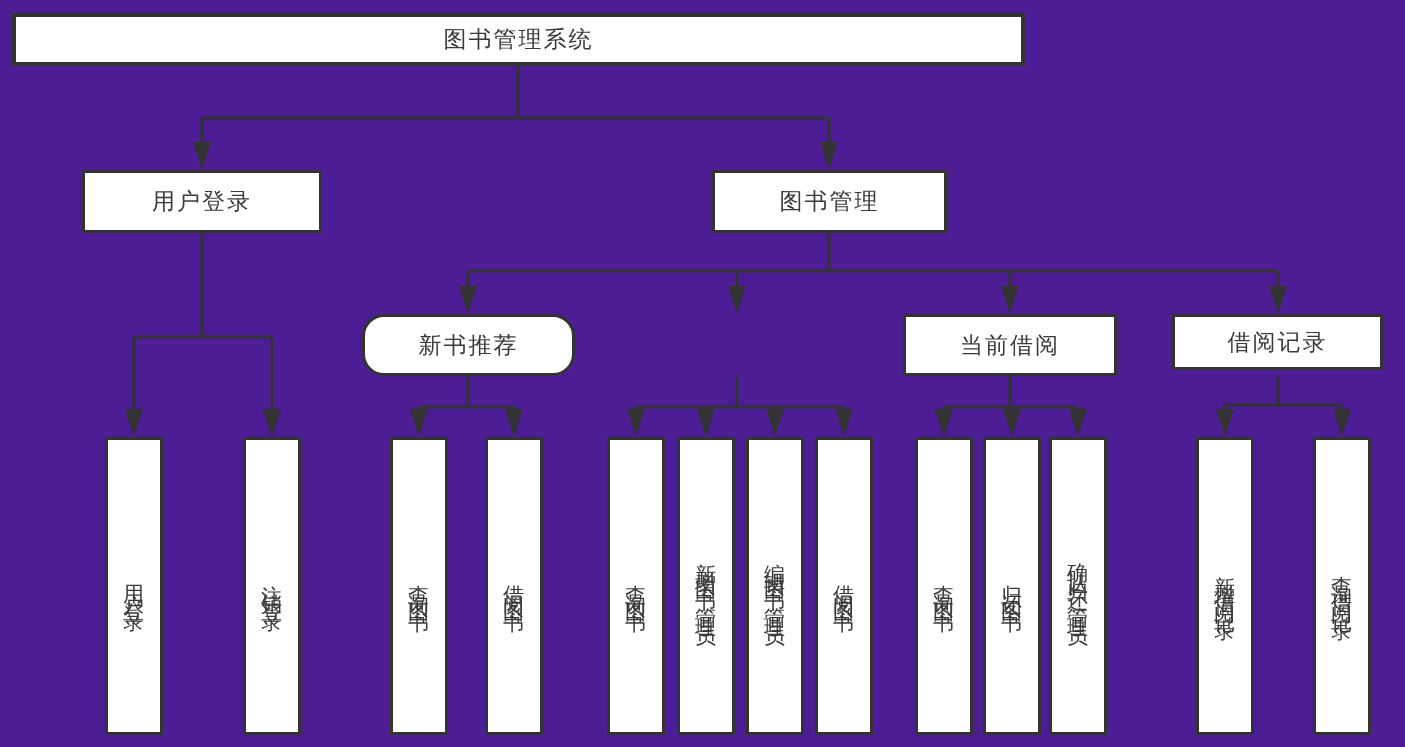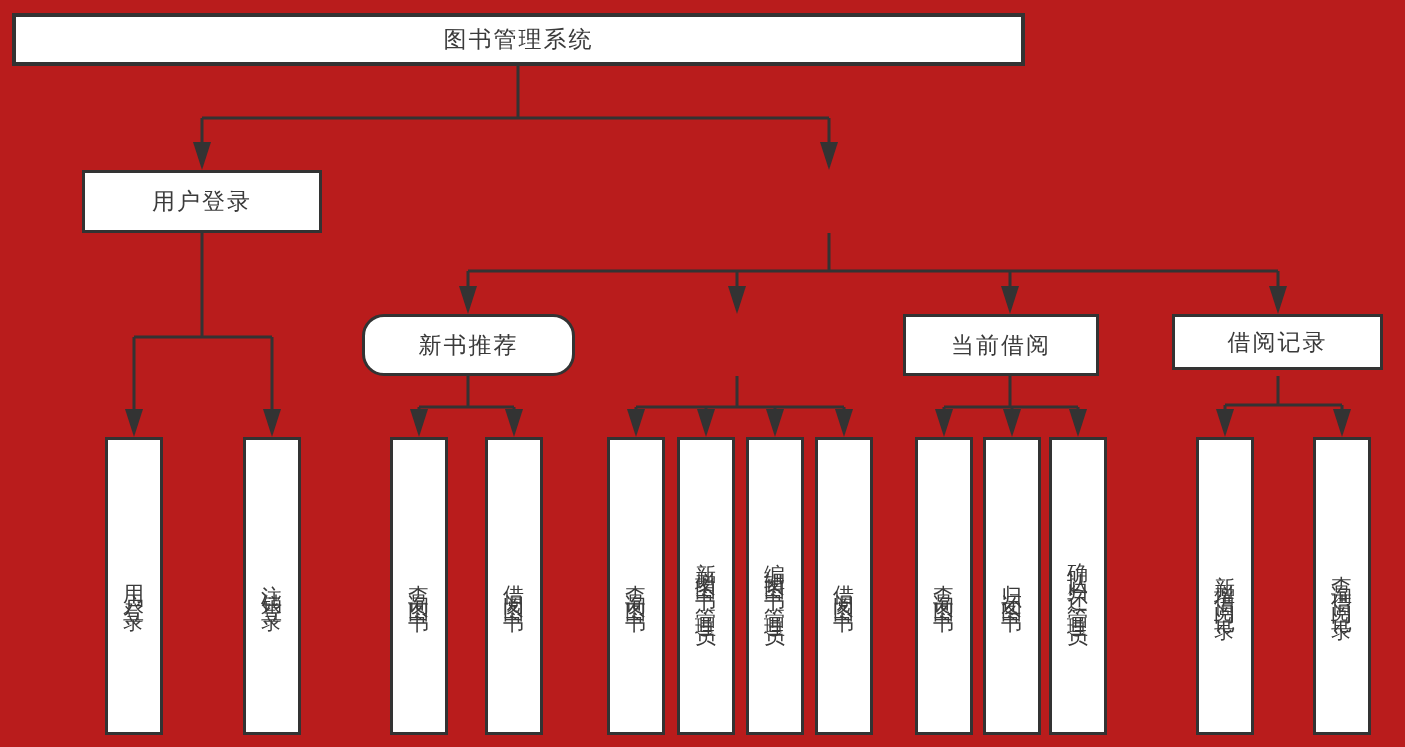--- a/index.html
+++ b/index.html
@@ -1,20 +1,20 @@
 <!DOCTYPE html>
 <html><head>
 <meta charset="utf-8">
 <style>
   html, body { margin: 0; padding: 0; background: #ffffff; }
   #stage {
     position: relative;
     width: 1405px;
     height: 747px;
-    background: #b91c1c;
+    background: #4c1d95;
     overflow: hidden;
     font-family: "Liberation Sans", sans-serif;
   }
   #wires { position: absolute; left: 0; top: 0; }
   .box {
     position: absolute;
     box-sizing: border-box;
     background: #ffffff;
     border: 3px solid #333333;
     display: flex;
@@ -100,25 +100,28 @@
     </g>
   </svg>
 
   <div class="box h root" style="left:12px; top:13px; width:1013px; height:53px;">
     <span>图书管理系统</span>
   </div>
 
   <div class="box h" style="left:82px; top:170px; width:240px; height:63px;">
     <span>用户登录</span>
   </div>
+  <div class="box h" style="left:712px; top:170px; width:235px; height:63px;">
+    <span>图书管理</span>
+  </div>
 
   <div class="box h" style="left:362px; top:314px; width:213px; height:62px;border-radius:22px;">
     <span>新书推荐</span>
   </div>
-  <div class="box h" style="left:903px; top:314px; width:196px; height:62px;">
+  <div class="box h" style="left:903px; top:314px; width:214px; height:62px;">
     <span>当前借阅</span>
   </div>
   <div class="box h" style="left:1172px; top:314px; width:211px; height:56px;">
     <span>借阅记录</span>
   </div>
 
   <div class="box v" style="left:105px; top:437px; width:58px; height:298px;">
     <span>用户登录</span>
   </div>
   <div class="box v" style="left:243px; top:437px; width:58px; height:298px;">

